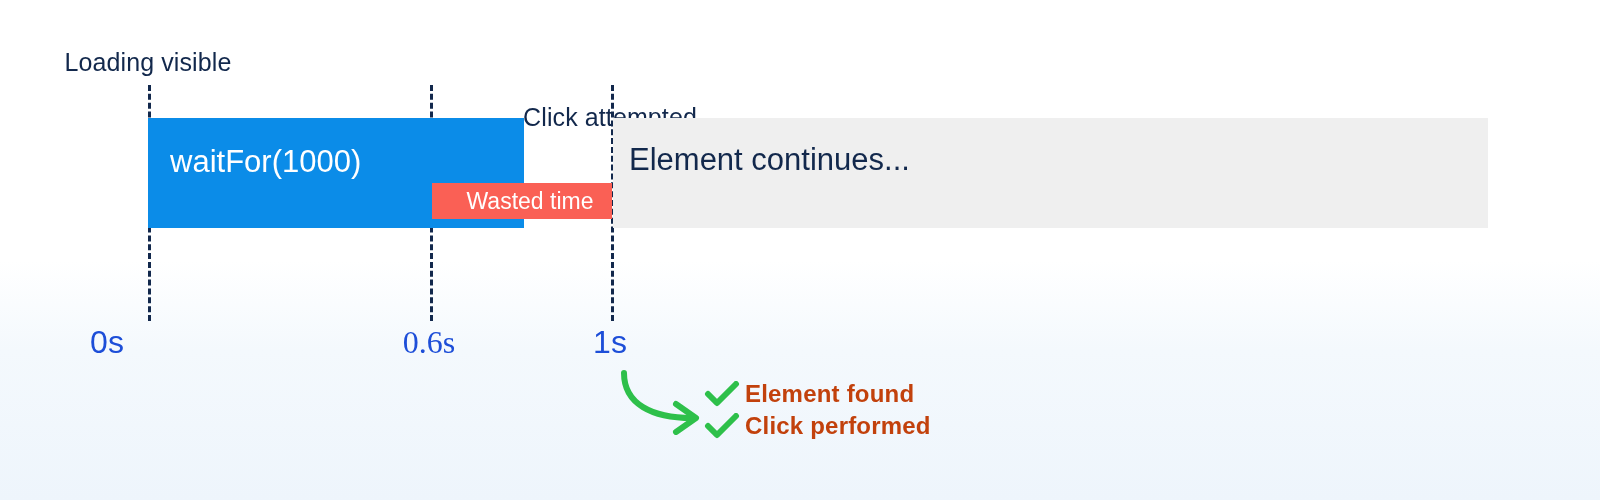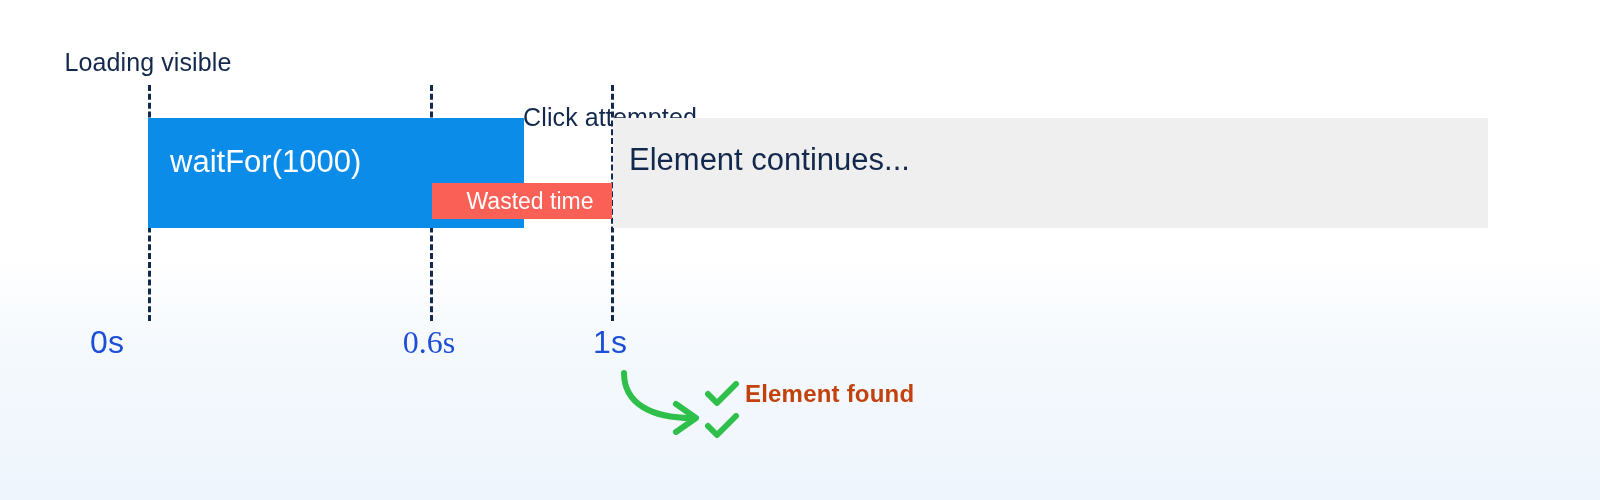--- a/index.html
+++ b/index.html
@@ -195,16 +195,17 @@
     <div class="outcome-row">
       <svg class="check-icon" viewBox="0 0 38 26">
         <path d="M 5 13 L 14 22 L 33 3" fill="none" stroke="#2ec04a" stroke-width="6" stroke-linecap="round" stroke-linejoin="round"></path>
       </svg>
       <span class="outcome-text">Element found</span>
     </div>
     <div class="outcome-row">
       <svg class="check-icon" viewBox="0 0 38 26">
         <path d="M 5 13 L 14 22 L 33 3" fill="none" stroke="#2ec04a" stroke-width="6" stroke-linecap="round" stroke-linejoin="round"></path>
       </svg>
+      <span class="outcome-text">Click performed</span>
     </div>
   </div>
 
 </div>
 
 </body></html>

